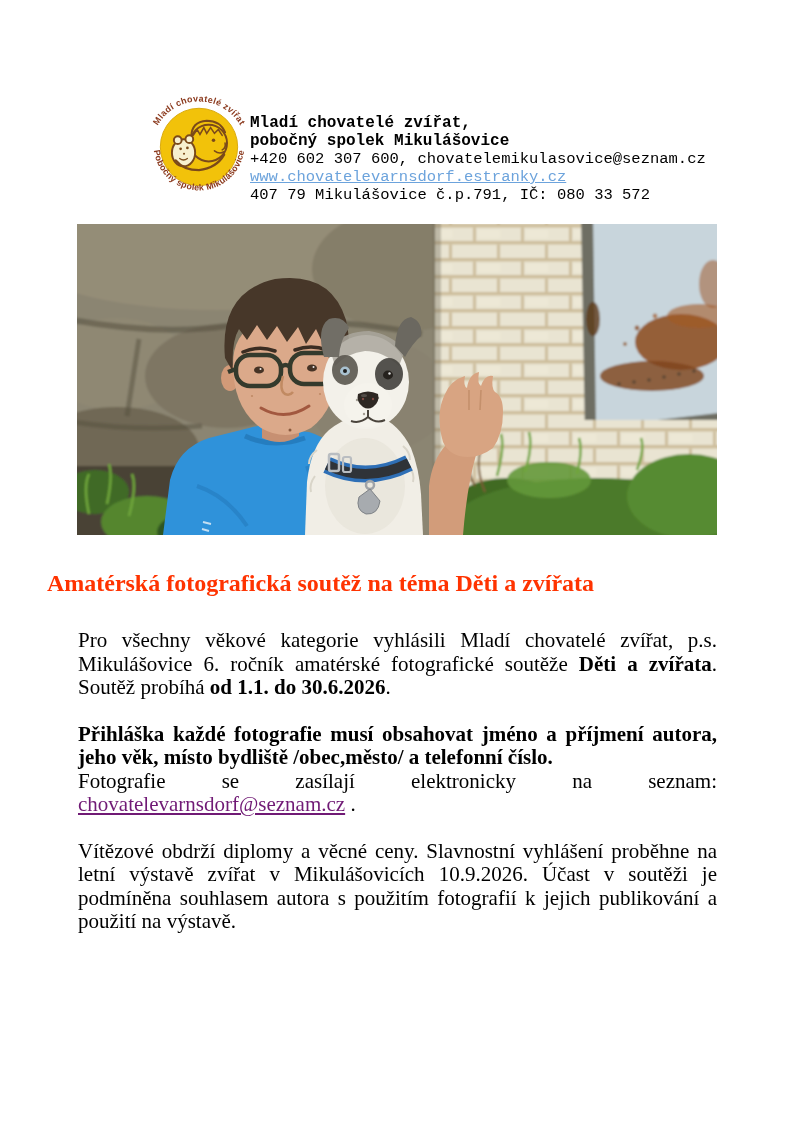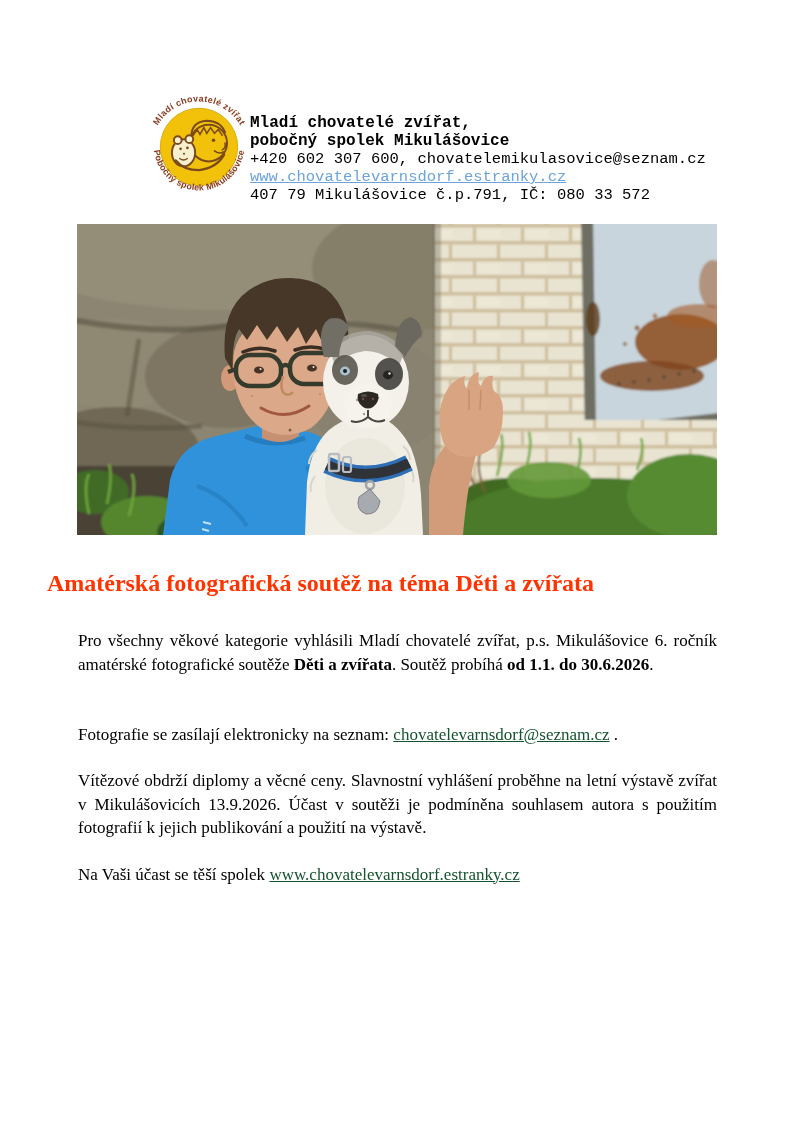--- a/index.html
+++ b/index.html
@@ -16,25 +16,25 @@
 
   
   .photo{position:absolute;left:77px;top:224px;width:640px;height:311px;overflow:hidden;}
   .photo svg{display:block;width:100%;height:100%;}
 
   
   .title{position:absolute;left:0;top:570px;width:641px;margin:0;text-align:center;
          font-family:"Liberation Serif",serif;font-weight:bold;font-size:24px;color:#FF3300;}
 
   
-  .content{position:absolute;left:78px;top:629px;width:639px;font-size:17px;line-height:23.5px;
+  .content{position:absolute;left:78px;top:629px;width:639px;font-size:21px;line-height:23.5px;
            text-align:justify;font-family:"Liberation Serif",serif;}
   .content p{margin:0 0 23px 0;}
   .content b{font-weight:bold;}
-  .doclink{color:#14532d;text-decoration:underline;cursor:pointer;}
+  .doclink{color:#701a75;text-decoration:underline;cursor:pointer;}
 </style>
 </head>
 <body>
 
 <div class="page">
 
   <div class="logo">
     <svg viewBox="0 0 120 124">
       <defs>
         <path id="arcTop" d="M 11,66 A 49,49 0 0 1 109,66"></path>
@@ -208,22 +208,21 @@
       <path d="M 392,166 L 392,186 M 404,166 L 403,186" stroke="#BC8763" stroke-width="1.6" fill="none" opacity="0.7"></path>
     </svg>
   </div>
 
   <h1 class="title">Amatérská fotografická soutěž na téma Děti a zvířata</h1>
 
   <div class="content">
     <p><span>Pro všechny věkové kategorie vyhlásili Mladí chovatelé zvířat, p.s. Mikulášovice 6. ročník amatérské fotografické soutěže </span><b>Děti a zvířata</b><span>. Soutěž probíhá </span><b>od 1.1. do 30.6.2026</b><span>.</span></p>
 
 
-    <p><br>
+    <p><b>Přihláška každé fotografie musí obsahovat jméno a příjmení autora, jeho věk, místo bydliště /obec,město/ a telefonní číslo.</b><br>
       <span>Fotografie se zasílají elektronicky na seznam: </span><a class="doclink">chovatelevarnsdorf@seznam.cz</a><span> .</span><br>
       </p>
 
-    <p>Vítězové obdrží diplomy a věcné ceny. Slavnostní vyhlášení proběhne na letní výstavě zvířat v Mikulášovicích 13.9.2026. Účast v soutěži je podmíněna souhlasem autora s použitím fotografií k jejich publikování a použití na výstavě.</p>
-
-    <p><span>Na Vaši účast se těší spolek </span><a class="doclink">www.chovatelevarnsdorf.estranky.cz</a></p>
+    <p>Vítězové obdrží diplomy a věcné ceny. Slavnostní vyhlášení proběhne na letní výstavě zvířat v Mikulášovicích 10.9.2026. Účast v soutěži je podmíněna souhlasem autora s použitím fotografií k jejich publikování a použití na výstavě.</p>
+
   </div>
 
 </div>
 
 </body></html>

